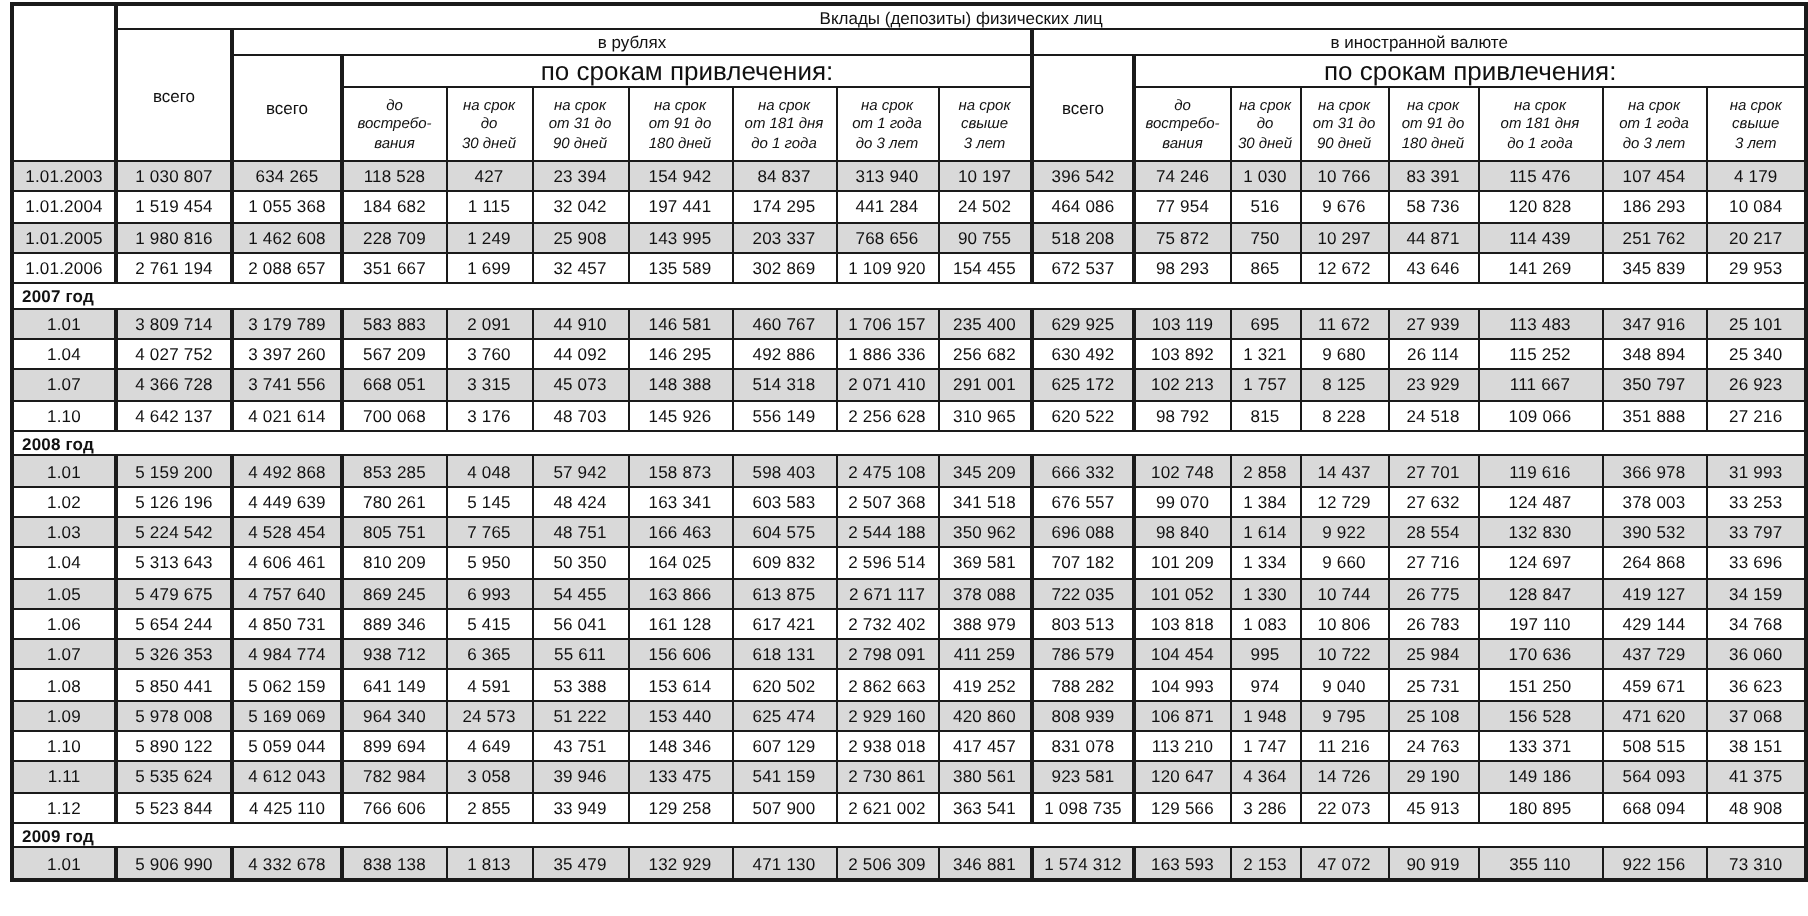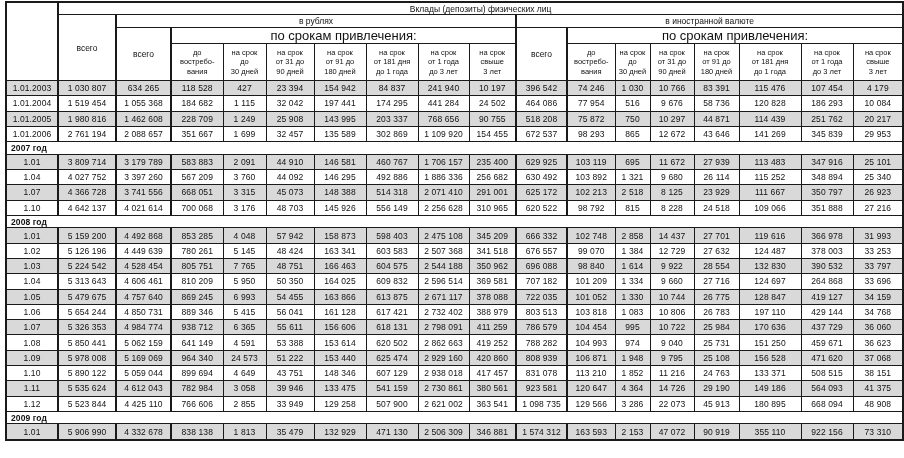--- a/index.html
+++ b/index.html
@@ -20,21 +20,21 @@
   .tbl th,.tbl td{
     border:1px solid #1a1a1a;
     padding:0;margin:0;overflow:hidden;
     font-weight:normal;text-align:center;vertical-align:middle;
     background:#fff;
   }
   .title-cell{height:11px;font-size:8.5px;}
   .group-cell{height:12px;font-size:8.5px;}
   .terms-cell{height:12px;font-size:13px;}
   .total-cell{font-size:8.5px;}
-  .detail-cell{height:36px;font-size:7.5px;line-height:1.25;white-space:pre-line;}
+  .detail-cell{height:36px;font-size:7.5px;line-height:1.25;white-space:pre-line;font-style:italic;}
   tbody td{font-size:8.5px;height:14.3px;letter-spacing:.1px;}
   tr.year-row td{
     text-align:left;font-weight:bold;font-size:8.5px;height:11.5px;padding-left:4px;
   }
   tr.shaded td{background:#d9d9d9;}
   .tl{border-left:2px solid #1a1a1a !important;}
   .tr{border-right:2px solid #1a1a1a !important;}
 </style>
 </head>
 <body>
@@ -126,21 +126,21 @@
   <tbody id="rows">
       <tr class="shaded">
         <td class="tr">1.01.2003</td>
         <td class="tl">1 030 807</td>
         <td class="tl">634 265</td>
         <td class="tl">118 528</td>
         <td>427</td>
         <td>23 394</td>
         <td>154 942</td>
         <td>84 837</td>
-        <td>241 940</td>
+        <td>313 940</td>
         <td>10 197</td>
         <td class="tl">396 542</td>
         <td class="tl">74 246</td>
         <td>1 030</td>
         <td>10 766</td>
         <td>83 391</td>
         <td>115 476</td>
         <td>107 454</td>
         <td>4 179</td>
       </tr>
@@ -253,21 +253,21 @@
         <td class="tl">3 741 556</td>
         <td class="tl">668 051</td>
         <td>3 315</td>
         <td>45 073</td>
         <td>148 388</td>
         <td>514 318</td>
         <td>2 071 410</td>
         <td>291 001</td>
         <td class="tl">625 172</td>
         <td class="tl">102 213</td>
-        <td>2 518</td>
+        <td>1 757</td>
         <td>8 125</td>
         <td>23 929</td>
         <td>111 667</td>
         <td>350 797</td>
         <td>26 923</td>
       </tr>
       <tr class="">
         <td class="tr">1.10</td>
         <td class="tl">4 642 137</td>
         <td class="tl">4 021 614</td>
@@ -476,21 +476,21 @@
         <td class="tl">5 059 044</td>
         <td class="tl">899 694</td>
         <td>4 649</td>
         <td>43 751</td>
         <td>148 346</td>
         <td>607 129</td>
         <td>2 938 018</td>
         <td>417 457</td>
         <td class="tl">831 078</td>
         <td class="tl">113 210</td>
-        <td>1 852</td>
+        <td>1 747</td>
         <td>11 216</td>
         <td>24 763</td>
         <td>133 371</td>
         <td>508 515</td>
         <td>38 151</td>
       </tr>
       <tr class="shaded">
         <td class="tr">1.11</td>
         <td class="tl">5 535 624</td>
         <td class="tl">4 612 043</td>

